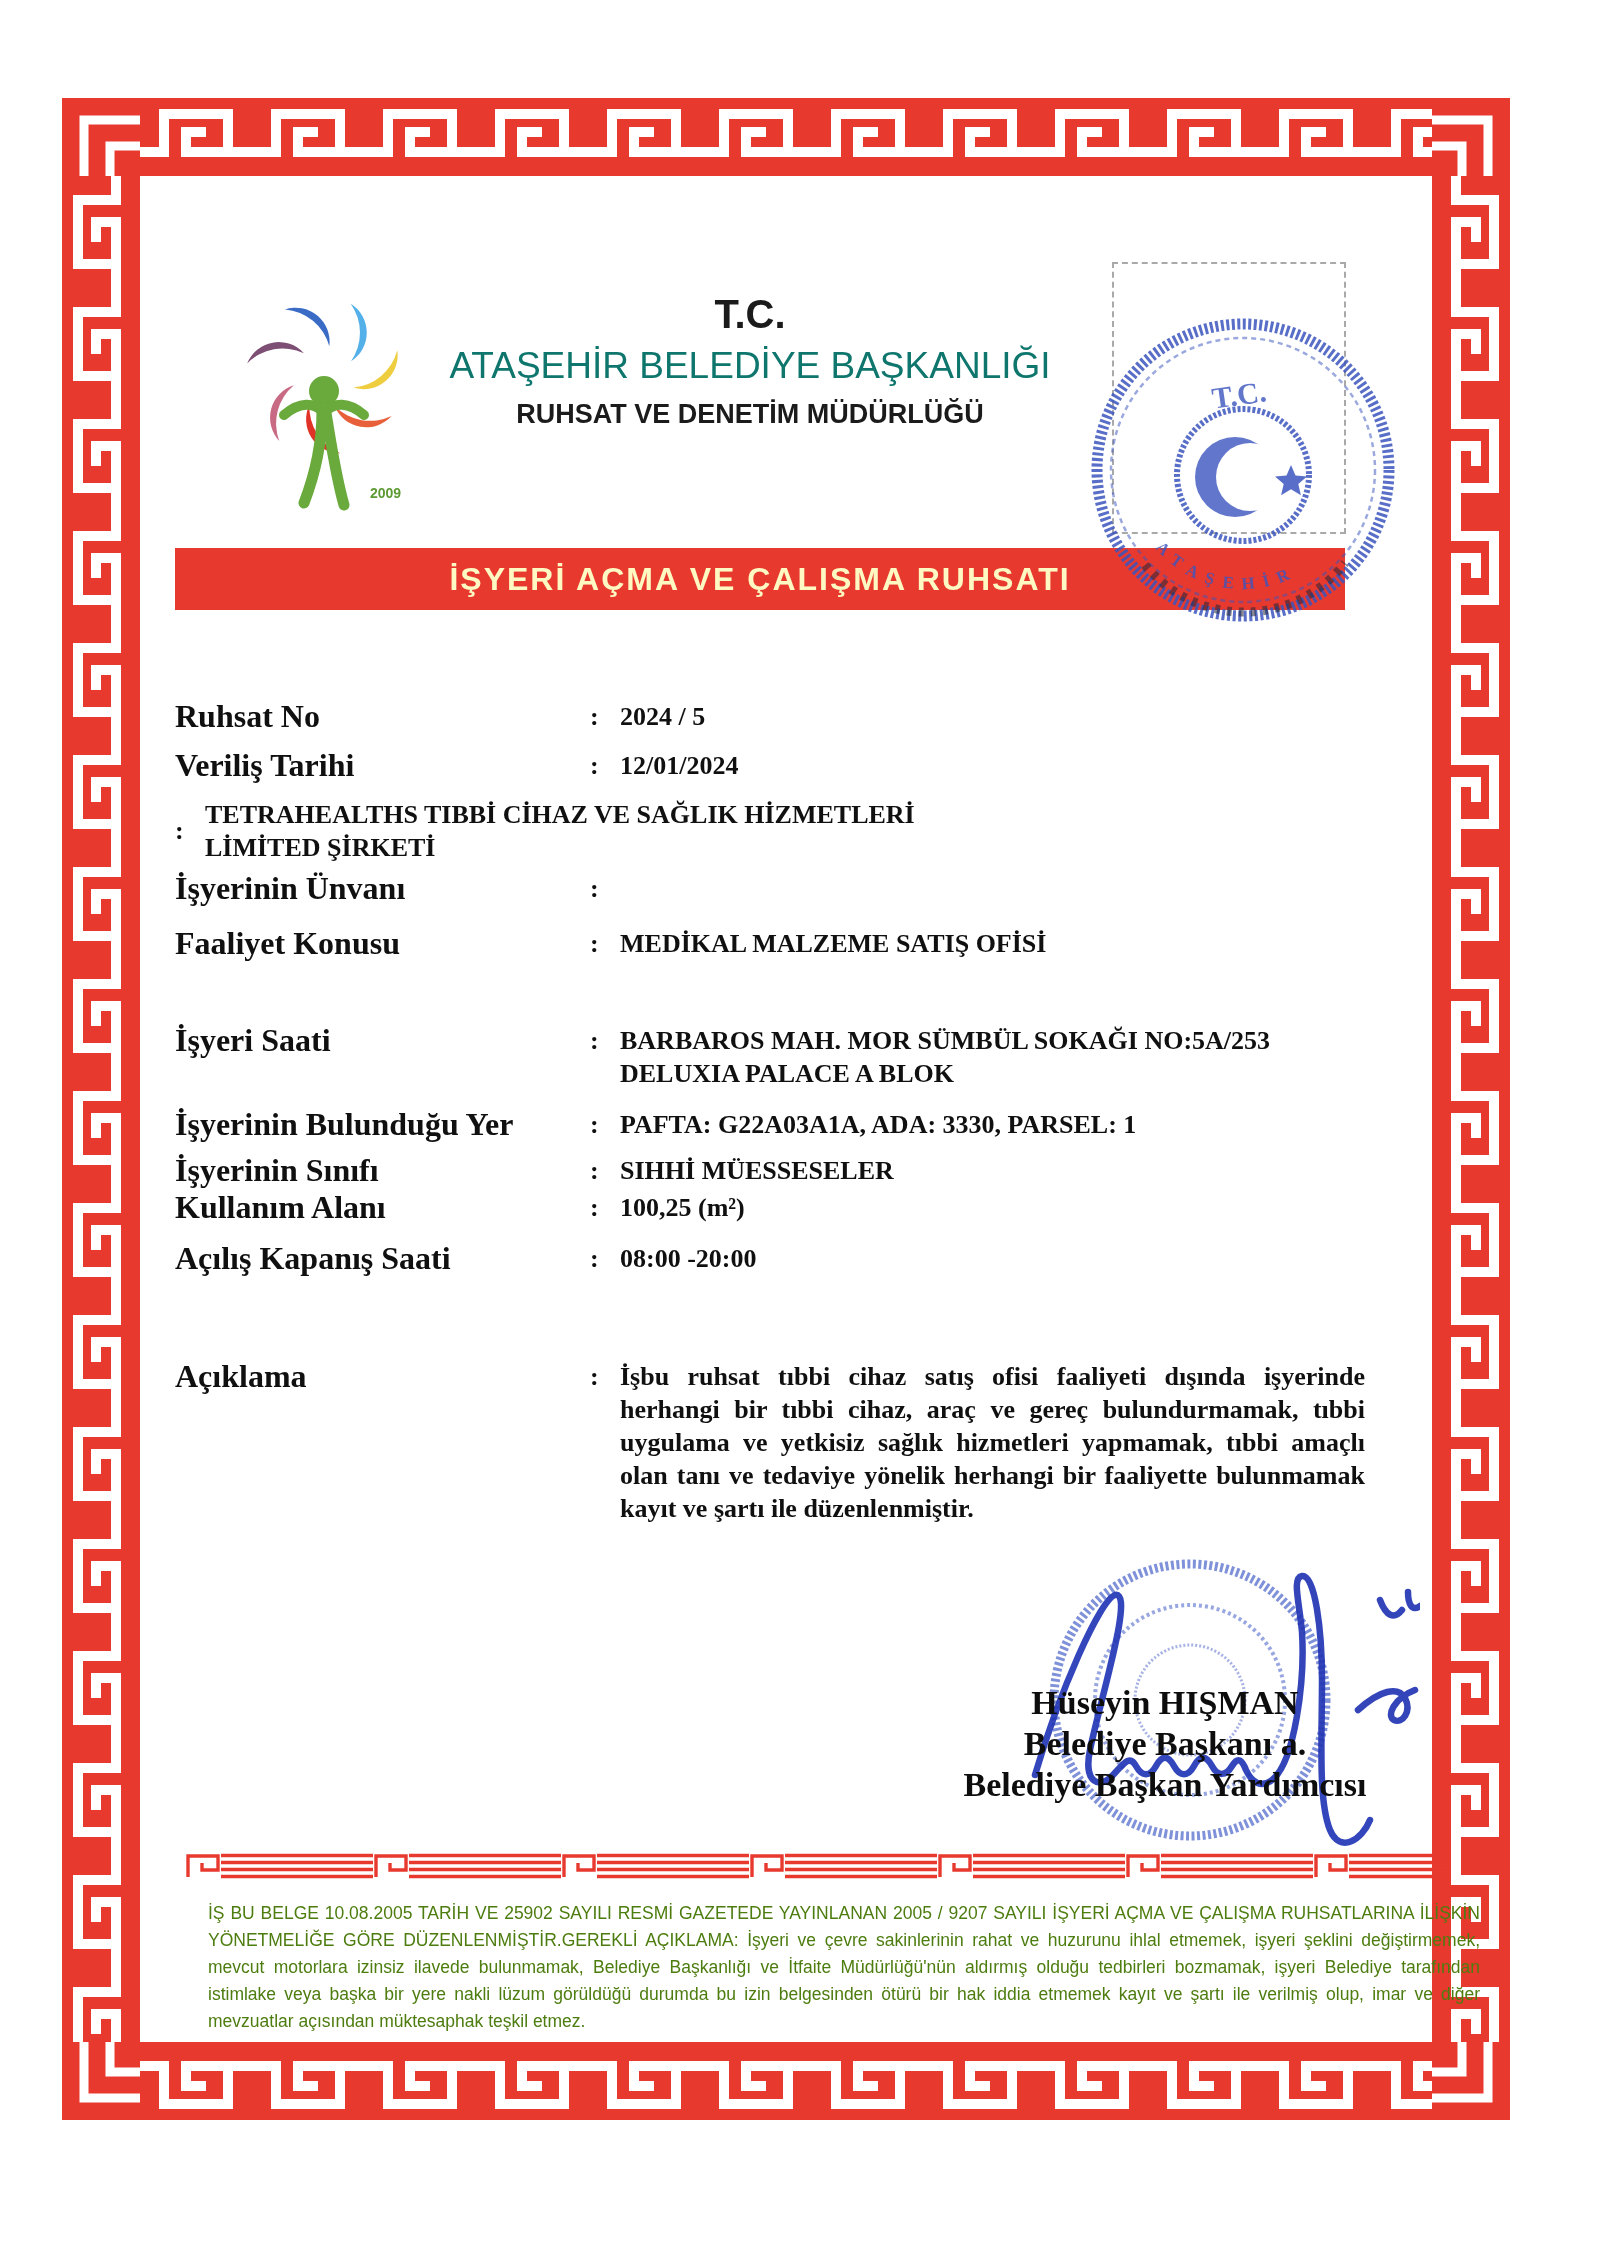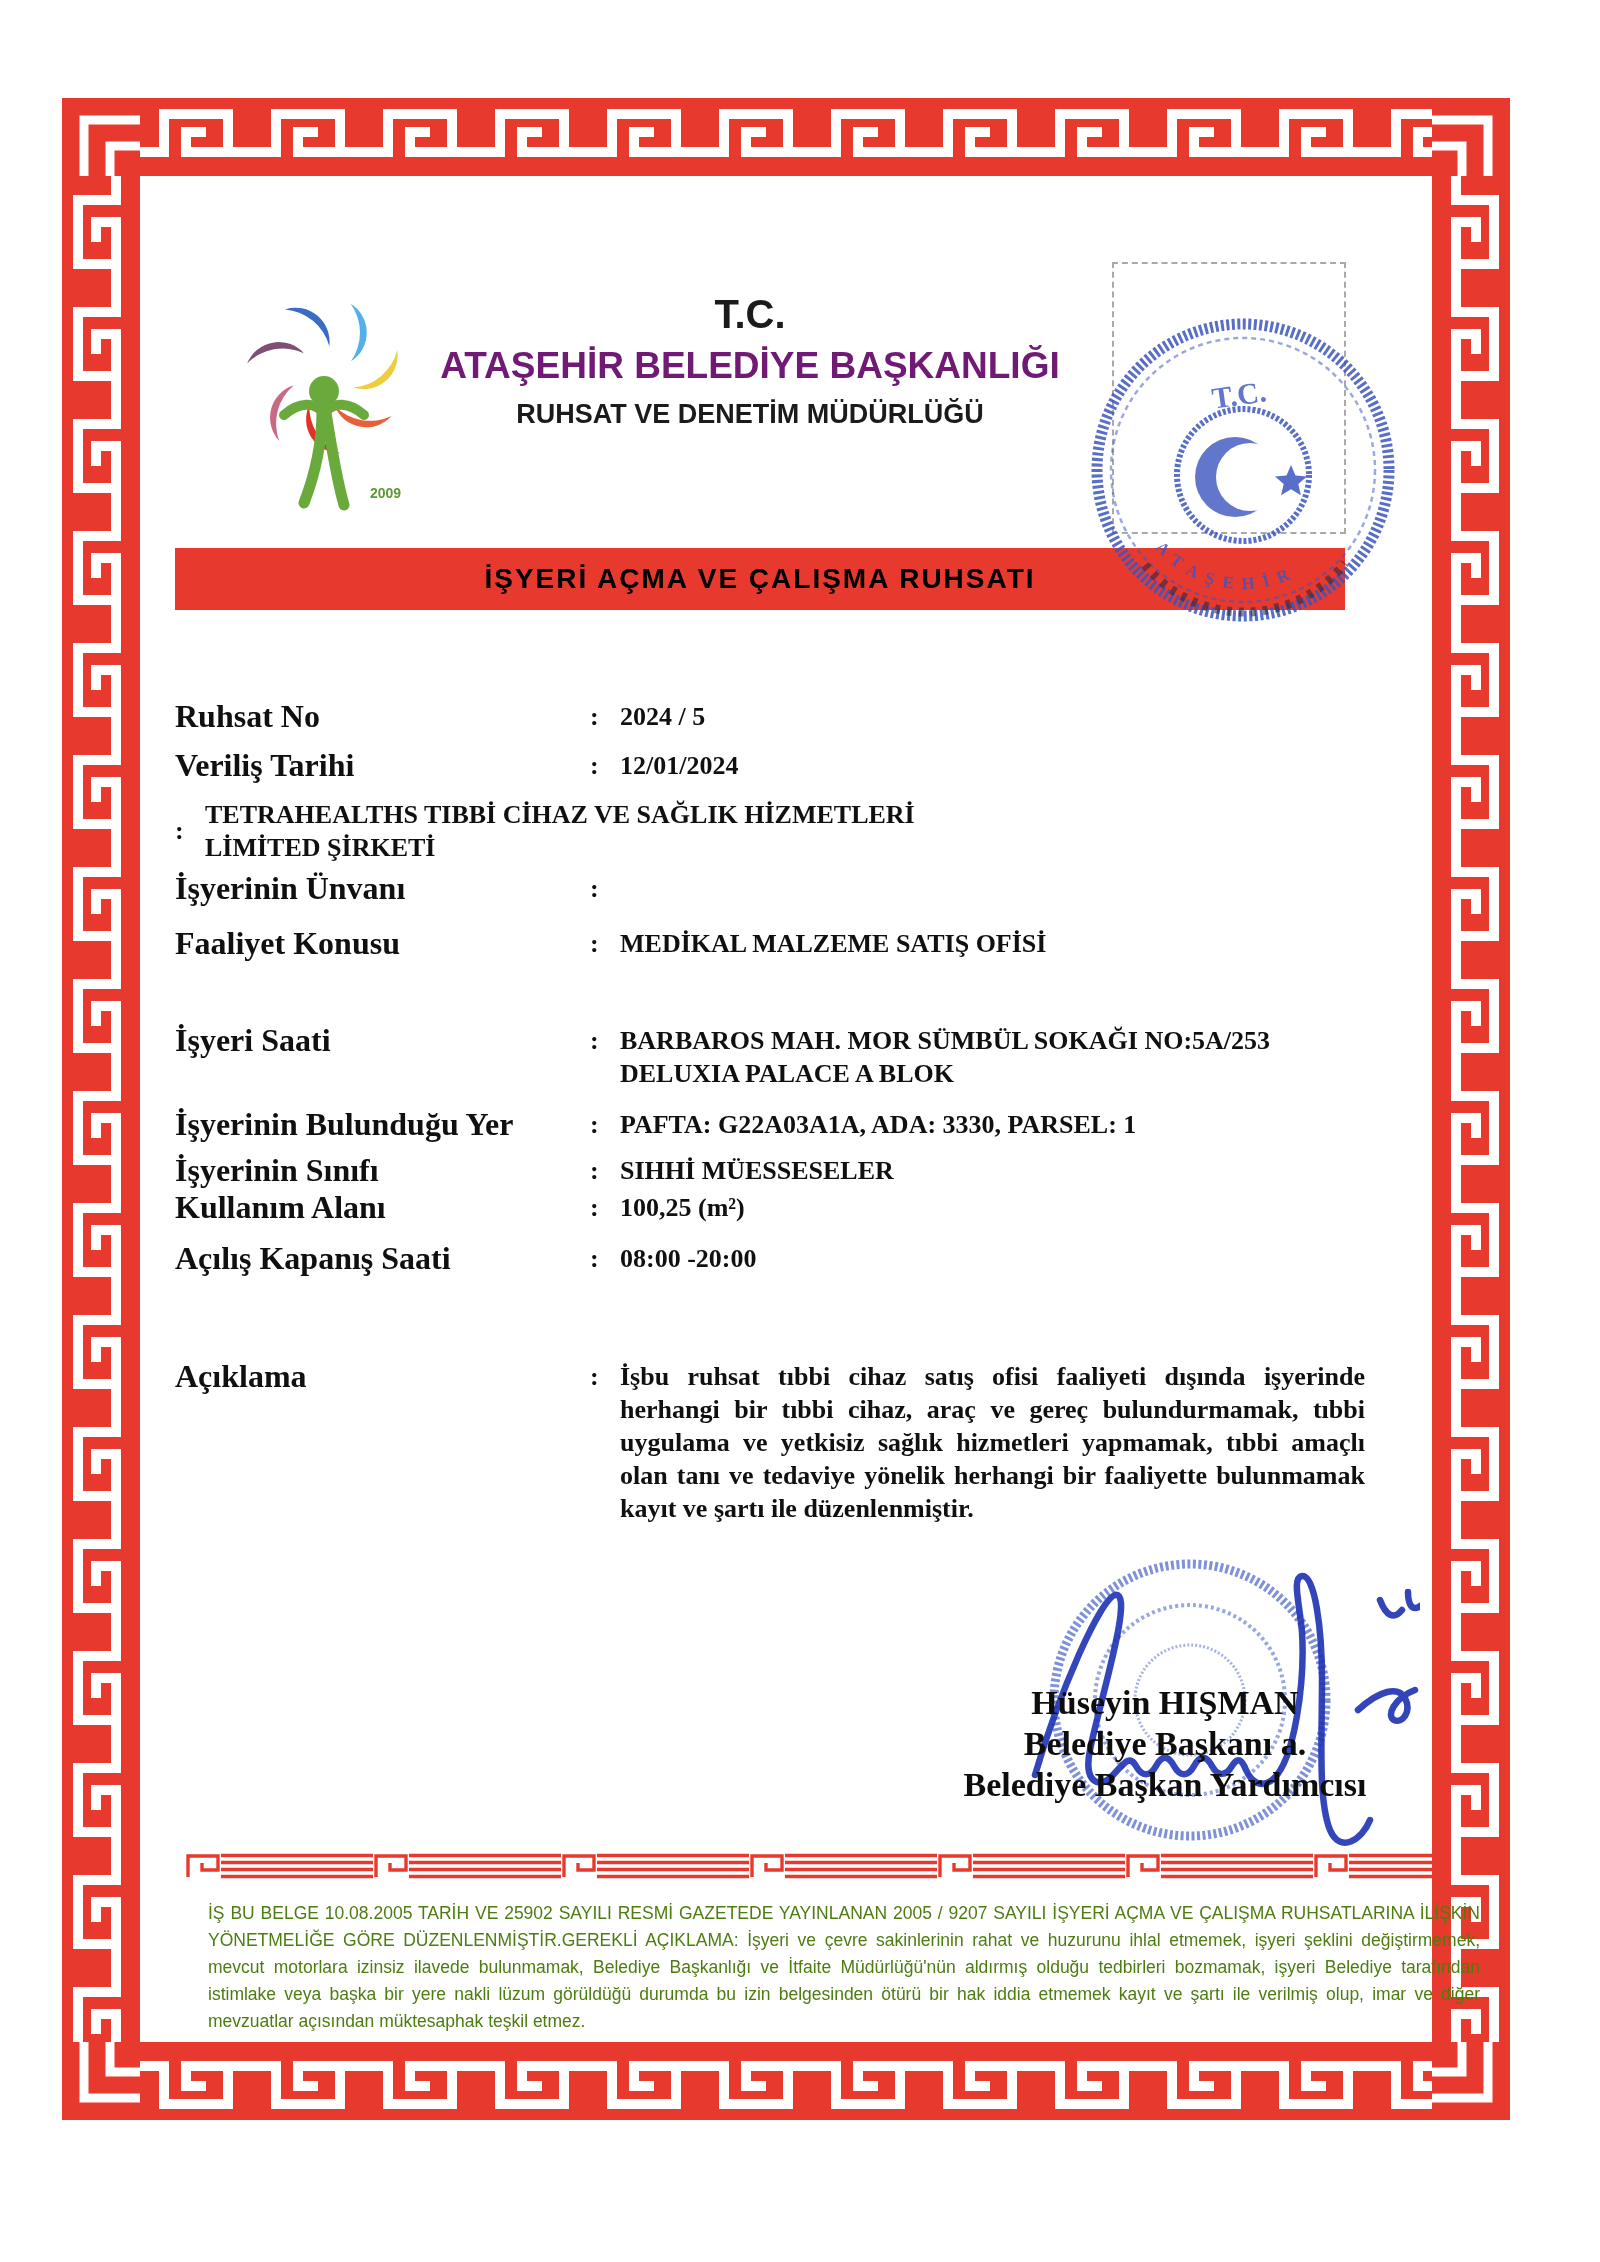--- a/index.html
+++ b/index.html
@@ -4,28 +4,28 @@
 <style>
   html,body{margin:0;padding:0;background:#ffffff;}
   .page{position:relative;width:1600px;height:2262px;background:#ffffff;overflow:hidden;
         font-family:"Liberation Serif",serif;}
   
   .band{position:absolute;}
   .corner{position:absolute;width:78px;height:78px;background:#e8392e;}
   
   .headerblock{position:absolute;left:300px;top:292px;width:900px;text-align:center;}
   .hdr-tc{font-family:"Liberation Sans",sans-serif;font-weight:bold;font-size:40px;color:#1b1b1b;margin:0 0 8px 0;}
-  .hdr-muni{font-family:"Liberation Sans",sans-serif;font-weight:bold;font-size:37px;color:#701a75;margin:0 0 12px 0;}
+  .hdr-muni{font-family:"Liberation Sans",sans-serif;font-weight:normal;font-size:37px;color:#0f766e;margin:0 0 12px 0;}
   .hdr-dir{font-family:"Liberation Sans",sans-serif;font-weight:bold;font-size:27px;color:#1b1b1b;margin:0;}
   .logo{position:absolute;left:222px;top:280px;}
   
   .banner{position:absolute;left:175px;top:548px;width:1170px;height:62px;background:#e8392e;
           display:flex;align-items:center;justify-content:center;}
-  .banner span{font-family:"Liberation Sans",sans-serif;font-weight:bold;font-size:28px;
-               letter-spacing:2px;color:#000000;}
+  .banner span{font-family:"Liberation Sans",sans-serif;font-weight:bold;font-size:32px;
+               letter-spacing:2px;color:#fef9c3;}
   
   .photobox{position:absolute;left:1112px;top:262px;width:230px;height:268px;border:2px dashed #a9a9a9;}
   .stamp-top{position:absolute;left:1085px;top:315px;}
   .stamp-bottom{position:absolute;left:950px;top:1540px;}
   
   .fields{position:absolute;left:175px;top:700px;width:1190px;color:#101010;}
   .row{display:flex;align-items:flex-start;}
   .flabel{width:415px;font-weight:bold;font-size:32px;line-height:33px;}
   .fcolon{width:30px;font-weight:bold;font-size:26px;line-height:33px;}
   .fvalue{width:745px;font-weight:bold;font-size:26px;line-height:33px;white-space:pre-line;}

